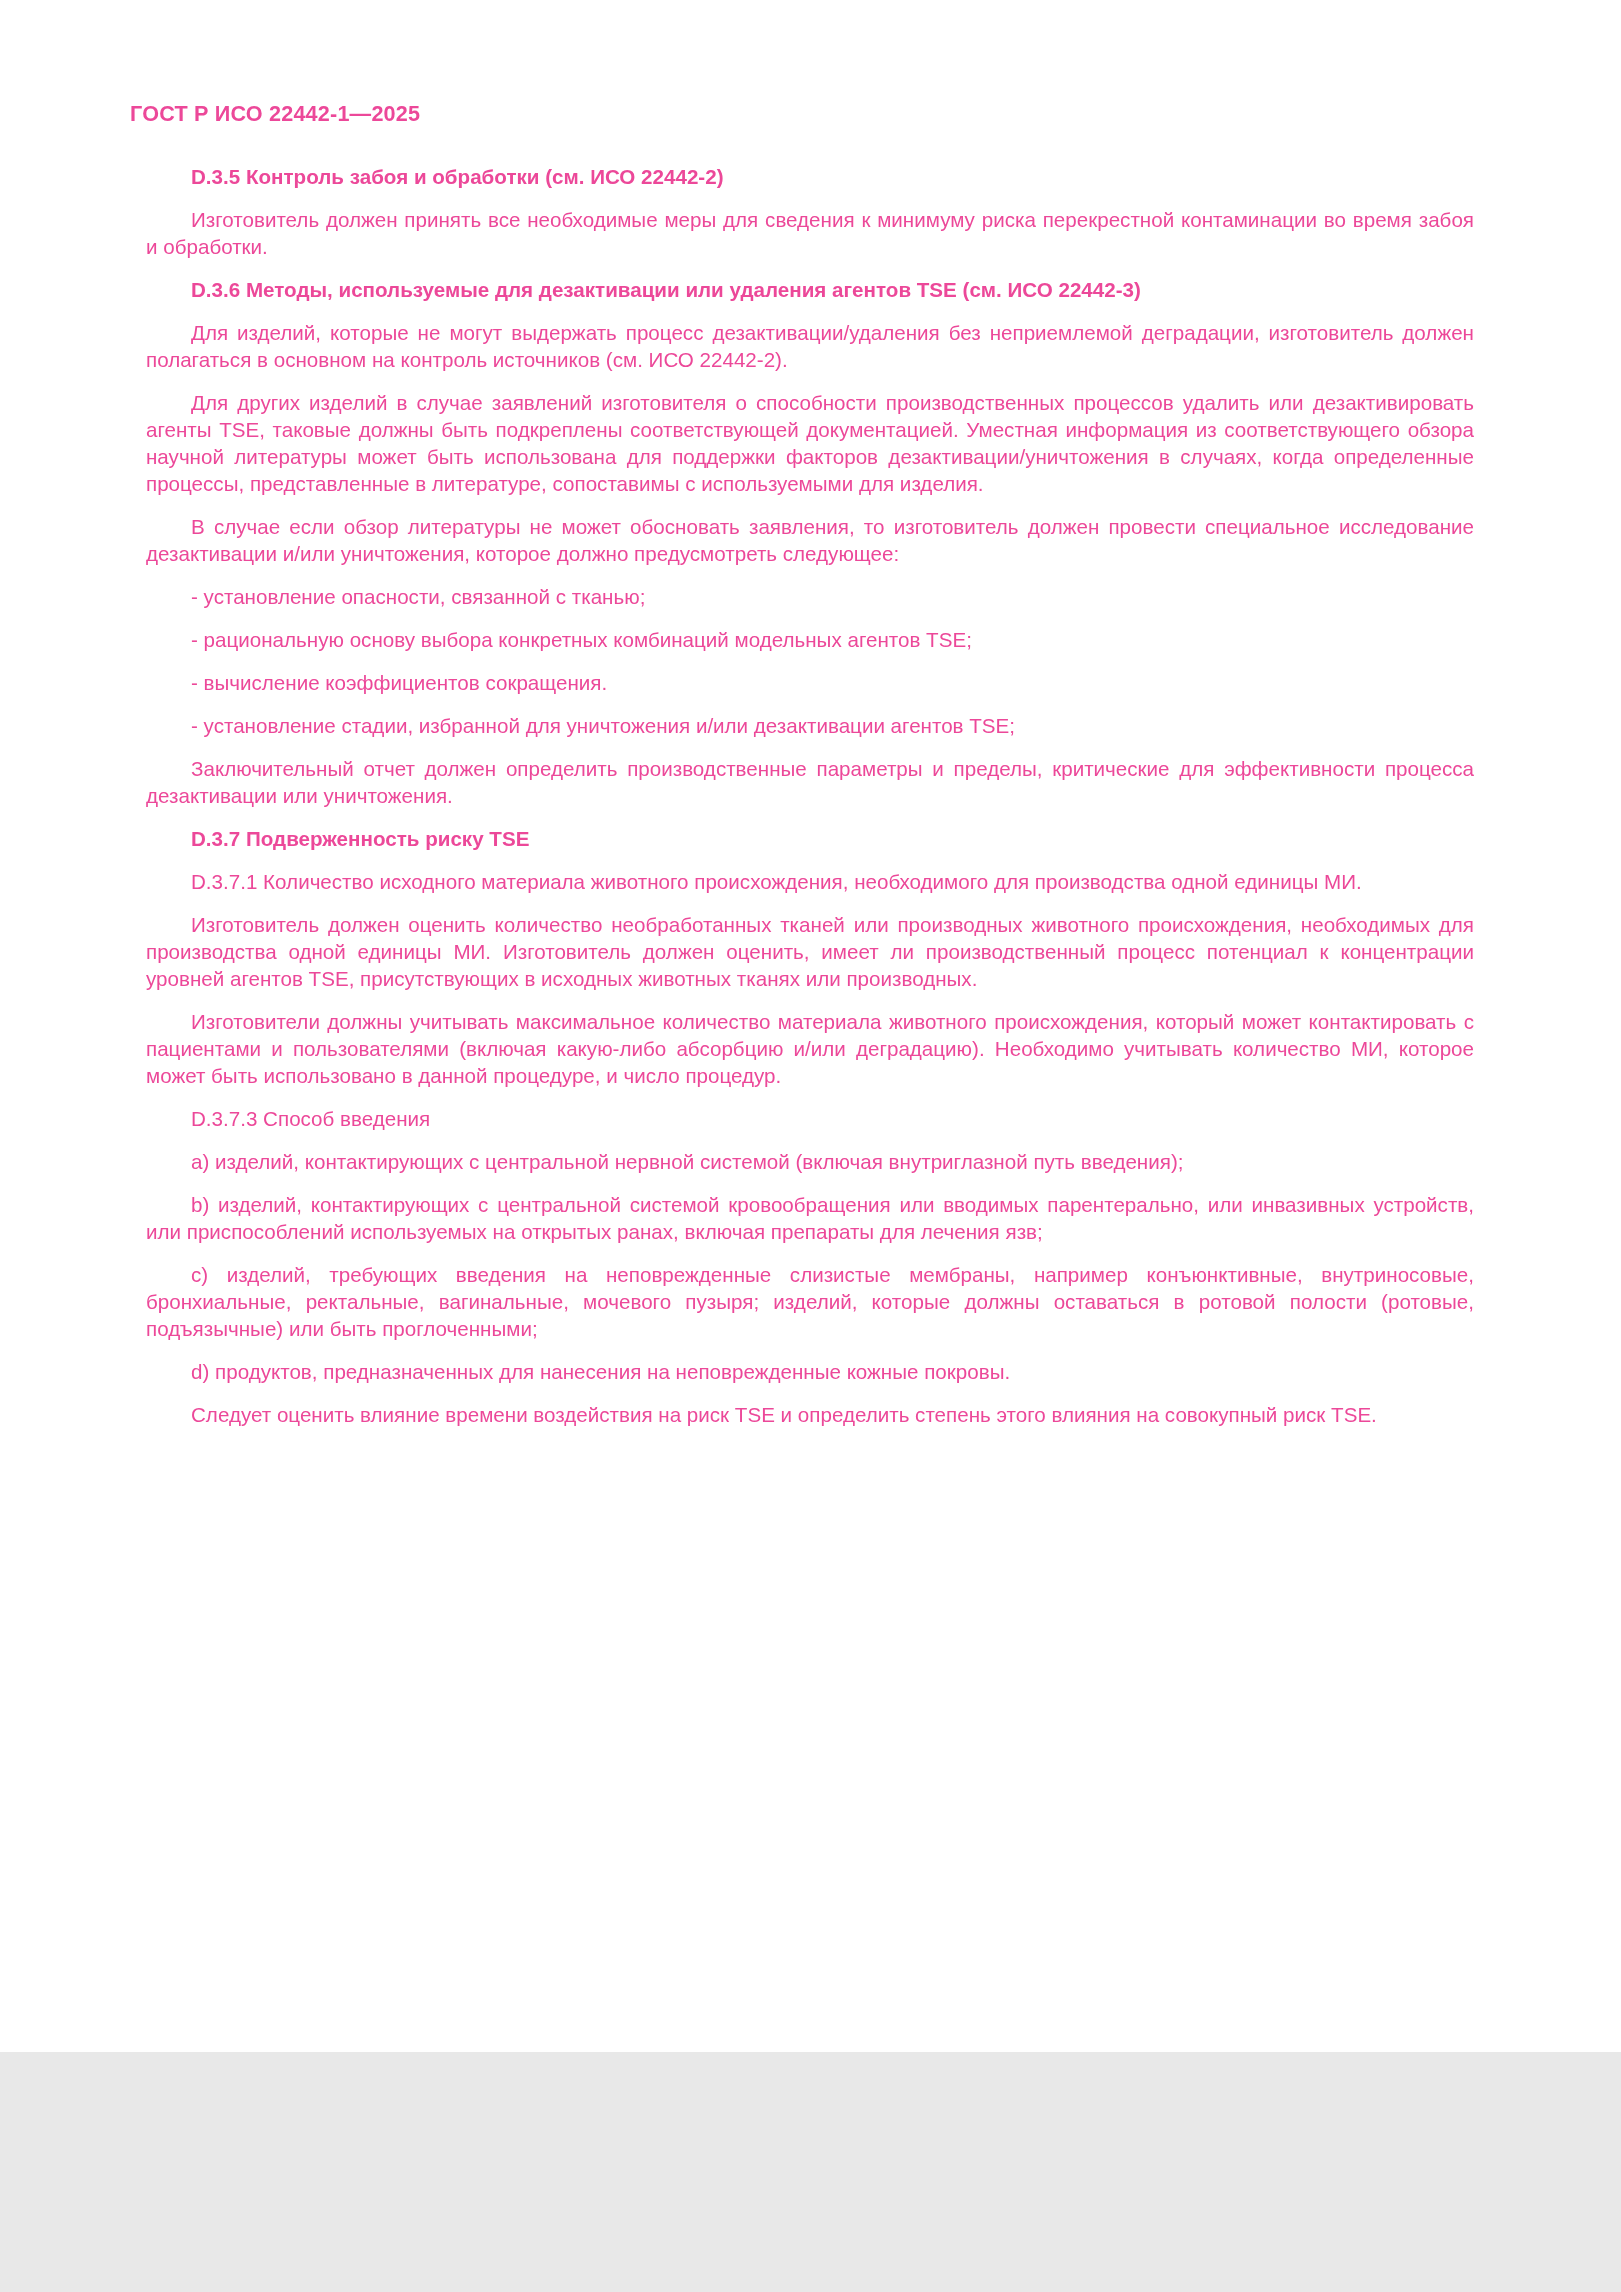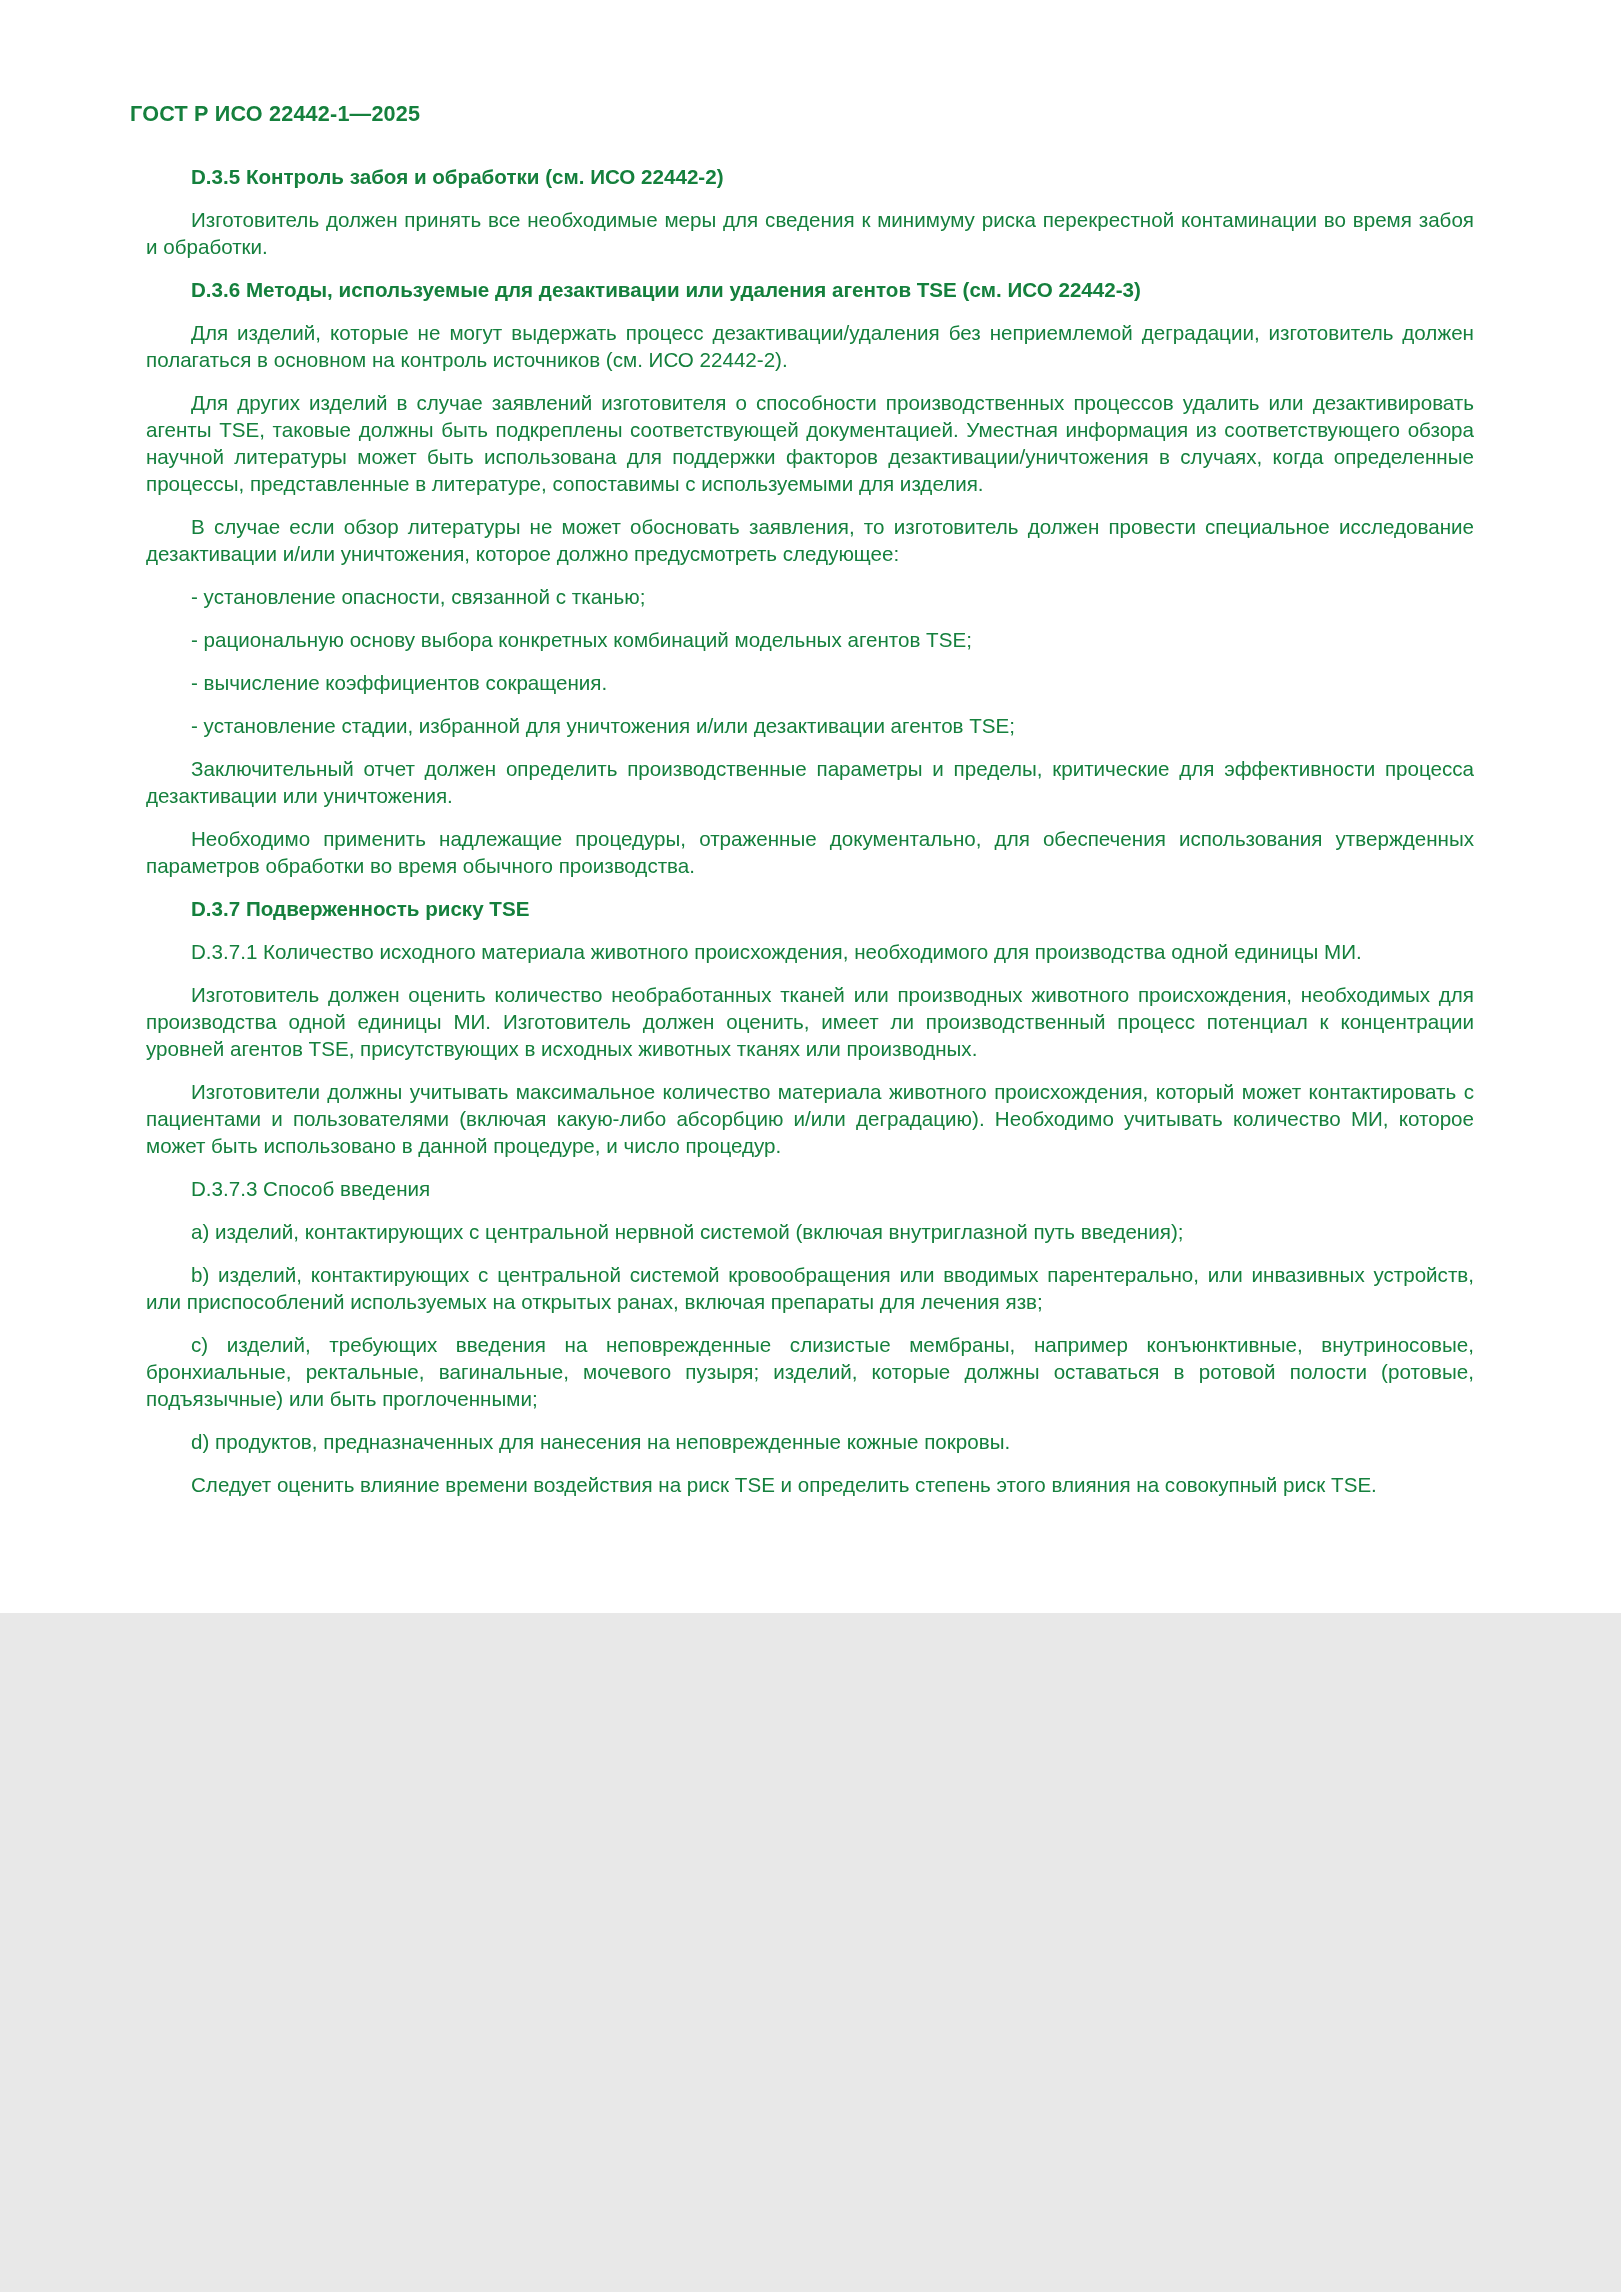--- a/index.html
+++ b/index.html
@@ -3,24 +3,24 @@
 <meta charset="utf-8">
 <style>
   html, body {
     margin: 0;
     padding: 0;
     background: #e8e8e8;
   }
   .page {
     position: relative;
     width: 1621px;
-    height: 1613px;
+    height: 2052px;
     margin: 0 auto;
     background: #ffffff;
-    color: #15803d;
+    color: #ec4899;
     font-family: "Liberation Sans", sans-serif;
     overflow: hidden;
   }
   .doc-header {
     position: absolute;
     top: 101px;
     left: 130px;
     font-size: 21.6px;
     font-weight: bold;
     letter-spacing: 0.2px;
@@ -65,21 +65,20 @@
       <p class="paragraph">Изготовитель должен принять все необходимые меры для сведения к минимуму риска перекрестной контаминации во время забоя и обработки.</p>
       <p class="heading">D.3.6 Методы, используемые для дезактивации или удаления агентов TSE (см. ИСО 22442-3)</p>
       <p class="paragraph">Для изделий, которые не могут выдержать процесс дезактивации/удаления без неприемлемой деградации, изготовитель должен полагаться в основном на контроль источников (см. ИСО 22442-2).</p>
       <p class="paragraph">Для других изделий в случае заявлений изготовителя о способности производственных процессов удалить или дезактивировать агенты TSE, таковые должны быть подкреплены соответствующей документацией. Уместная информация из соответствующего обзора научной литературы может быть использована для поддержки факторов дезактивации/уничтожения в случаях, когда определенные процессы, представленные в литературе, сопоставимы с используемыми для изделия.</p>
       <p class="paragraph">В случае если обзор литературы не может обосновать заявления, то изготовитель должен провести специальное исследование дезактивации и/или уничтожения, которое должно предусмотреть следующее:</p>
       <p class="list-item">- установление опасности, связанной с тканью;</p>
       <p class="list-item">- рациональную основу выбора конкретных комбинаций модельных агентов TSE;</p>
       <p class="list-item">- вычисление коэффициентов сокращения.</p>
       <p class="list-item">- установление стадии, избранной для уничтожения и/или дезактивации агентов TSE;</p>
       <p class="paragraph">Заключительный отчет должен определить производственные параметры и пределы, критические для эффективности процесса дезактивации или уничтожения.</p>
-      <p class="paragraph">Необходимо применить надлежащие процедуры, отраженные документально, для обеспечения использования утвержденных параметров обработки во время обычного производства.</p>
       <p class="heading">D.3.7 Подверженность риску TSE</p>
       <p class="paragraph">D.3.7.1 Количество исходного материала животного происхождения, необходимого для производства одной единицы МИ.</p>
       <p class="paragraph">Изготовитель должен оценить количество необработанных тканей или производных животного происхождения, необходимых для производства одной единицы МИ. Изготовитель должен оценить, имеет ли производственный процесс потенциал к концентрации уровней агентов TSE, присутствующих в исходных животных тканях или производных.</p>
       <p class="paragraph">Изготовители должны учитывать максимальное количество материала животного происхождения, который может контактировать с пациентами и пользователями (включая какую-либо абсорбцию и/или деградацию). Необходимо учитывать количество МИ, которое может быть использовано в данной процедуре, и число процедур.</p>
       <p class="paragraph">D.3.7.3 Способ введения</p>
       <p class="paragraph">a) изделий, контактирующих с центральной нервной системой (включая внутриглазной путь введения);</p>
       <p class="paragraph">b) изделий, контактирующих с центральной системой кровообращения или вводимых парентерально, или инвазивных устройств, или приспособлений используемых на открытых ранах, включая препараты для лечения язв;</p>
       <p class="paragraph">c) изделий, требующих введения на неповрежденные слизистые мембраны, например конъюнктивные, внутриносовые, бронхиальные, ректальные, вагинальные, мочевого пузыря; изделий, которые должны оставаться в ротовой полости (ротовые, подъязычные) или быть проглоченными;</p>
       <p class="paragraph">d) продуктов, предназначенных для нанесения на неповрежденные кожные покровы.</p>
       <p class="paragraph">Следует оценить влияние времени воздействия на риск TSE и определить степень этого влияния на совокупный риск TSE.</p>

